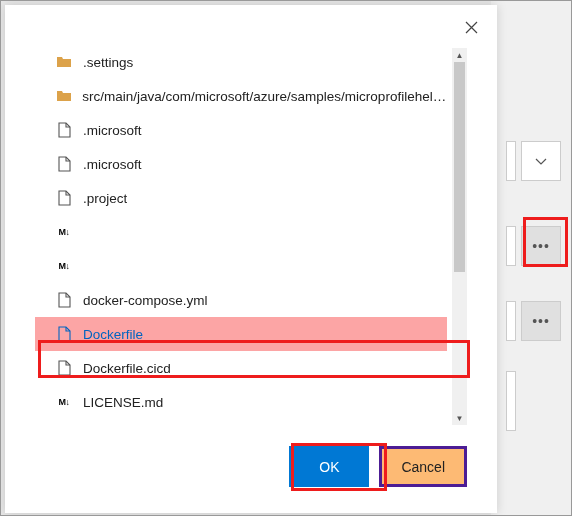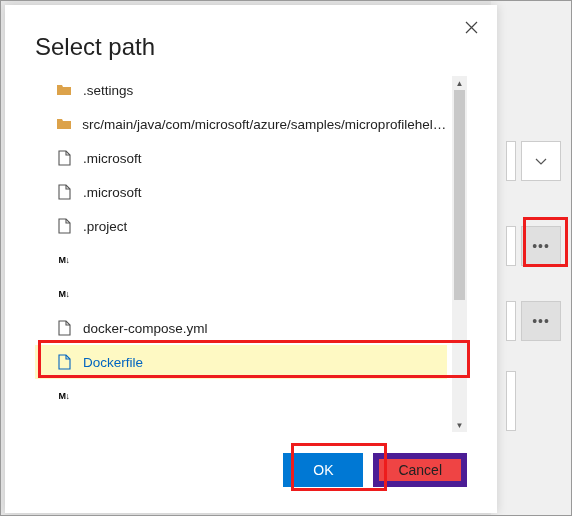--- a/index.html
+++ b/index.html
@@ -110,21 +110,21 @@
       align-items: center;
       height: 34px;
       padding-left: 20px;
       font-size: 13.5px;
       color: #222;
       cursor: pointer;
       white-space: nowrap;
       overflow: hidden;
     }
     .file-item.selected {
-      background: #fef9c3;
+      background: #fca5a5;
       color: #0064c1;
     }
     .file-item .icon {
       width: 18px;
       height: 18px;
       margin-right: 10px;
       display: flex;
       align-items: center;
       justify-content: center;
     }
@@ -168,34 +168,34 @@
     .scroll-arrow.up { top: 0; }
     .scroll-arrow.down { bottom: 0; }
     .dialog-footer {
       padding: 18px 30px 26px 30px;
       display: flex;
       justify-content: flex-end;
       gap: 10px;
     }
     .btn {
       min-width: 80px;
-      height: 34px;
+      height: 41px;
       border: none;
       font-size: 14px;
       cursor: pointer;
       padding: 0 19px;
     }
     .btn-primary {
       background: #0078d4;
       color: #fff;
     }
     .btn-secondary {
-      background: #ef4444;
+      background: #fdba74;
       color: #222;
-      border: 6px solid #4c1d95;
+      border: 3px solid #4c1d95;
     }
     .highlight-red {
       position: absolute;
       border: 3px solid #ee1c1c;
       pointer-events: none;
     }
   </style>
 </head>
 <body>
 
@@ -212,21 +212,20 @@
   </div>
   <div class="back-input" style="top:300px"></div>
   <div class="back-dotbtn" style="top:300px">
     <span>•••</span>
   </div>
   <div class="back-input" style="top:370px;height:60px"></div>
 </div>
 
 <div class="dialog">
   <div class="dialog-header">
-    <div class="dialog-title">Select path</div>
     <div class="close-btn">
       <svg width="13" height="13" viewBox="0 0 13 13">
           <path d="M1 1 L12 12 M12 1 L1 12" stroke="#444" stroke-width="1.2"></path>
         </svg>
     </div>
   </div>
 
   <div class="file-area">
     <div class="file-list" id="file-list">
         <div class="file-item">
@@ -295,22 +294,32 @@
           <span class="icon">
             <svg width="13" height="16" viewBox="0 0 13 16">
               <path d="M1 1 L8 1 L12 5 L12 15 L1 15 Z" fill="none" stroke="#0064c1" stroke-width="1.1"></path>
               <path d="M8 1 L8 5 L12 5" fill="none" stroke="#0064c1" stroke-width="1.1"></path>
             </svg>
           </span>
           <span class="label">Dockerfile</span>
         </div>
         <div class="file-item">
           <span class="icon">
+            <svg width="13" height="16" viewBox="0 0 13 16">
+              <path d="M1 1 L8 1 L12 5 L12 15 L1 15 Z" fill="none" stroke="#555" stroke-width="1.1"></path>
+              <path d="M8 1 L8 5 L12 5" fill="none" stroke="#555" stroke-width="1.1"></path>
+            </svg>
+          </span>
+          <span class="label">Dockerfile.cicd</span>
+        </div>
+        <div class="file-item">
+          <span class="icon">
             <span class="md-icon">M↓</span>
           </span>
+          <span class="label">LICENSE.md</span>
         </div>
       </div>
     <div class="scrollbar">
       <div class="scroll-arrow up">▲</div>
       <div class="scroll-thumb"></div>
       <div class="scroll-arrow down">▼</div>
     </div>
   </div>
 
   <div class="dialog-footer">

